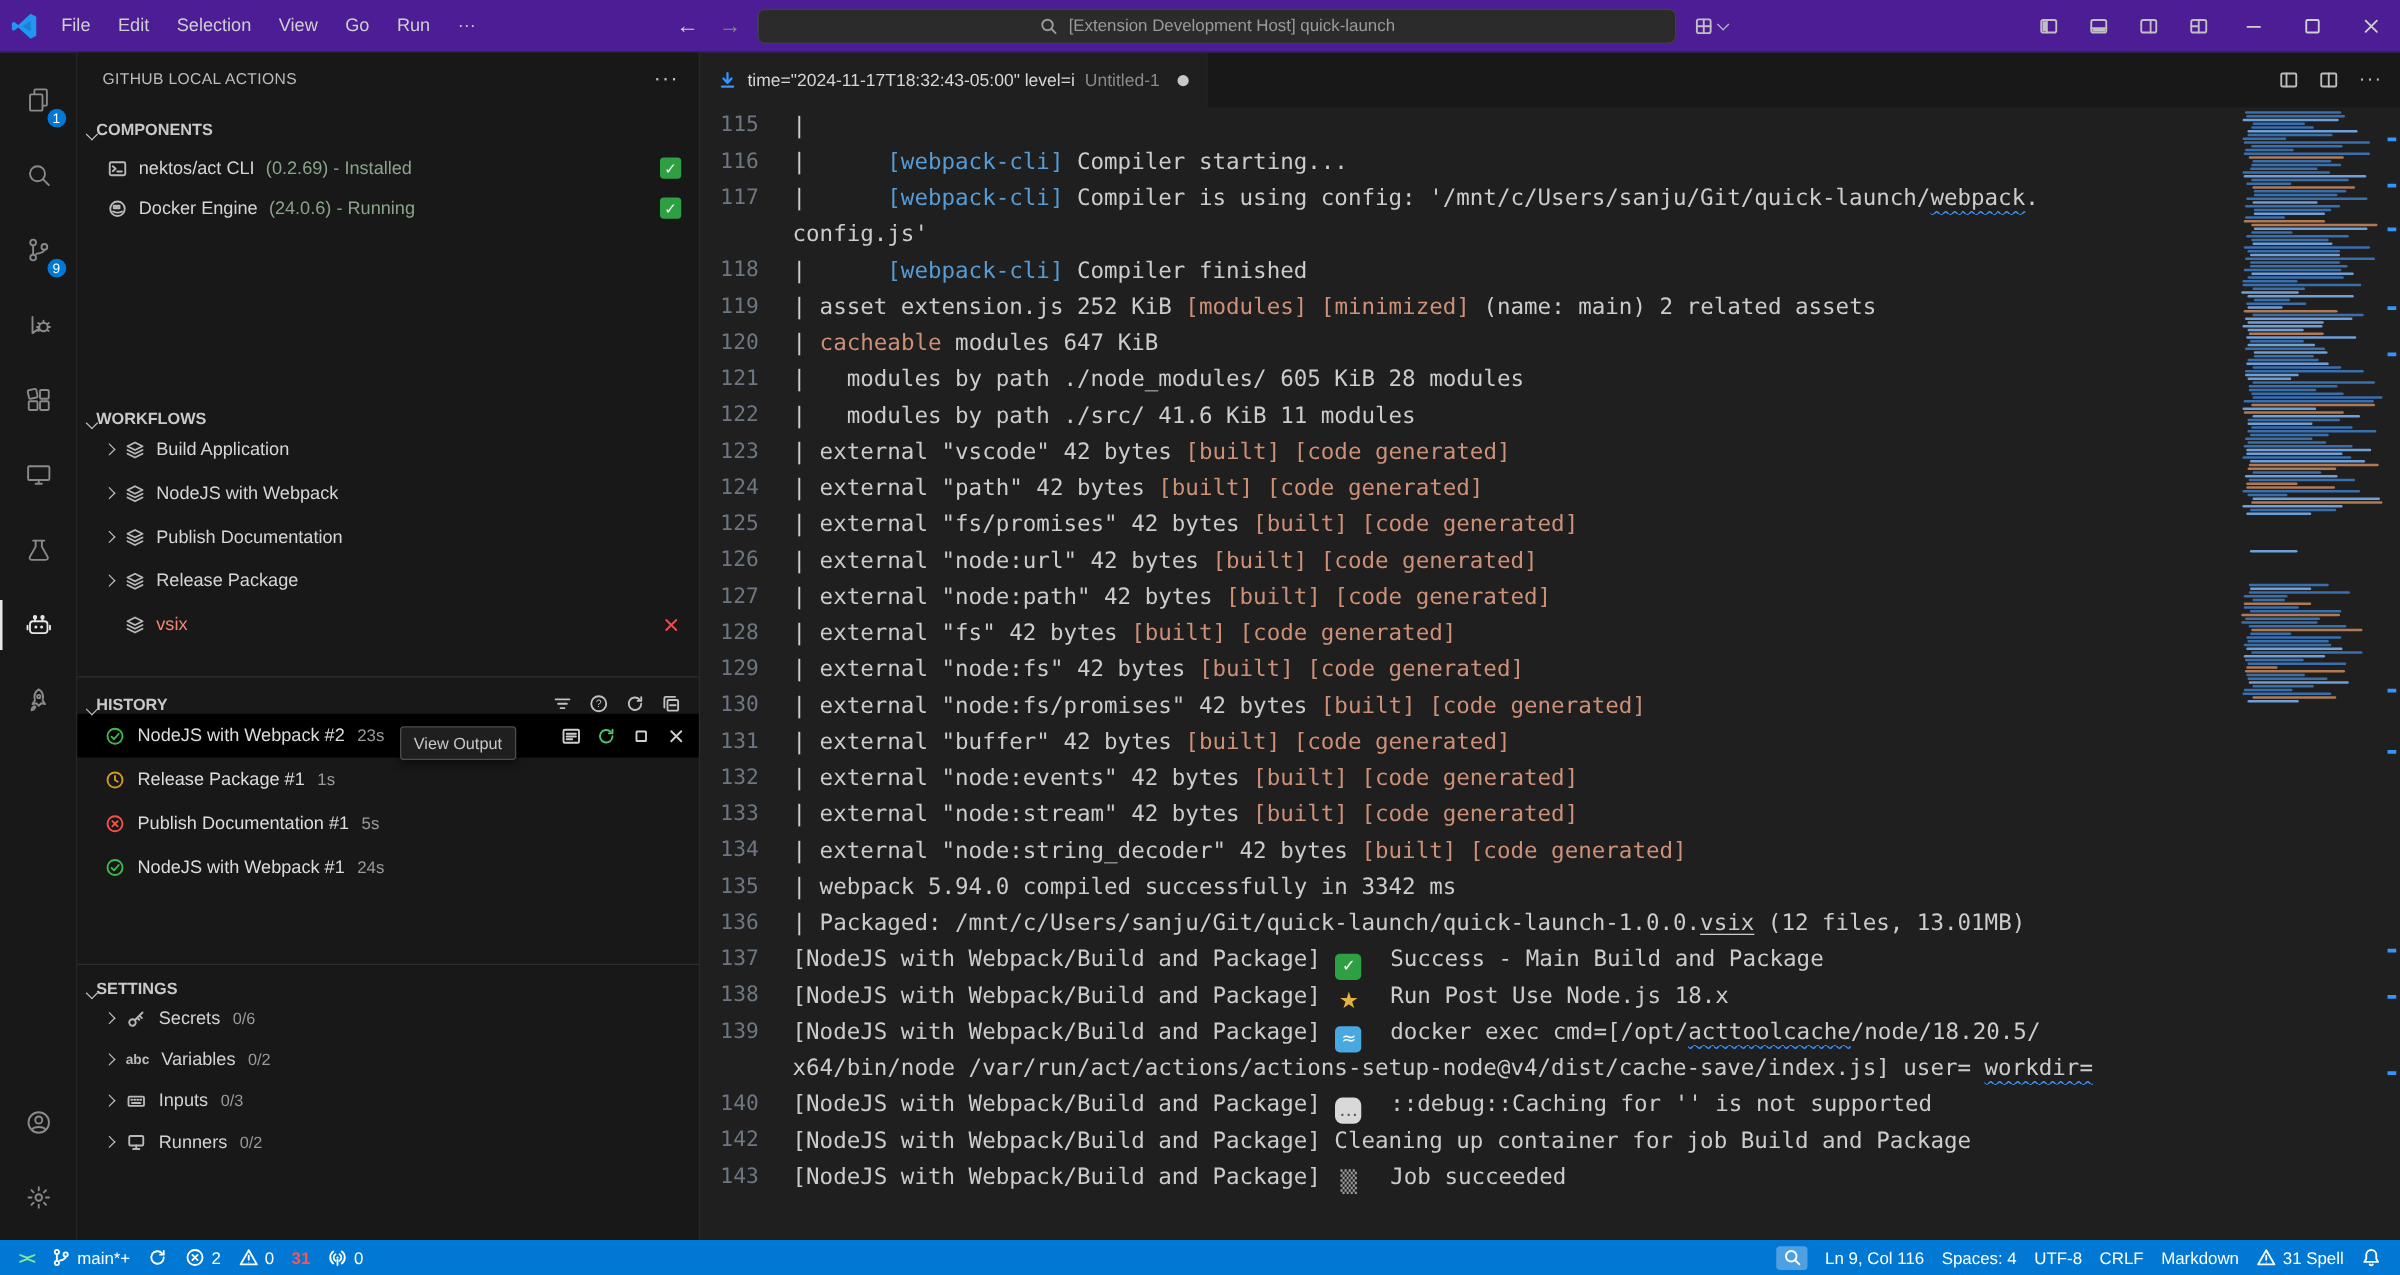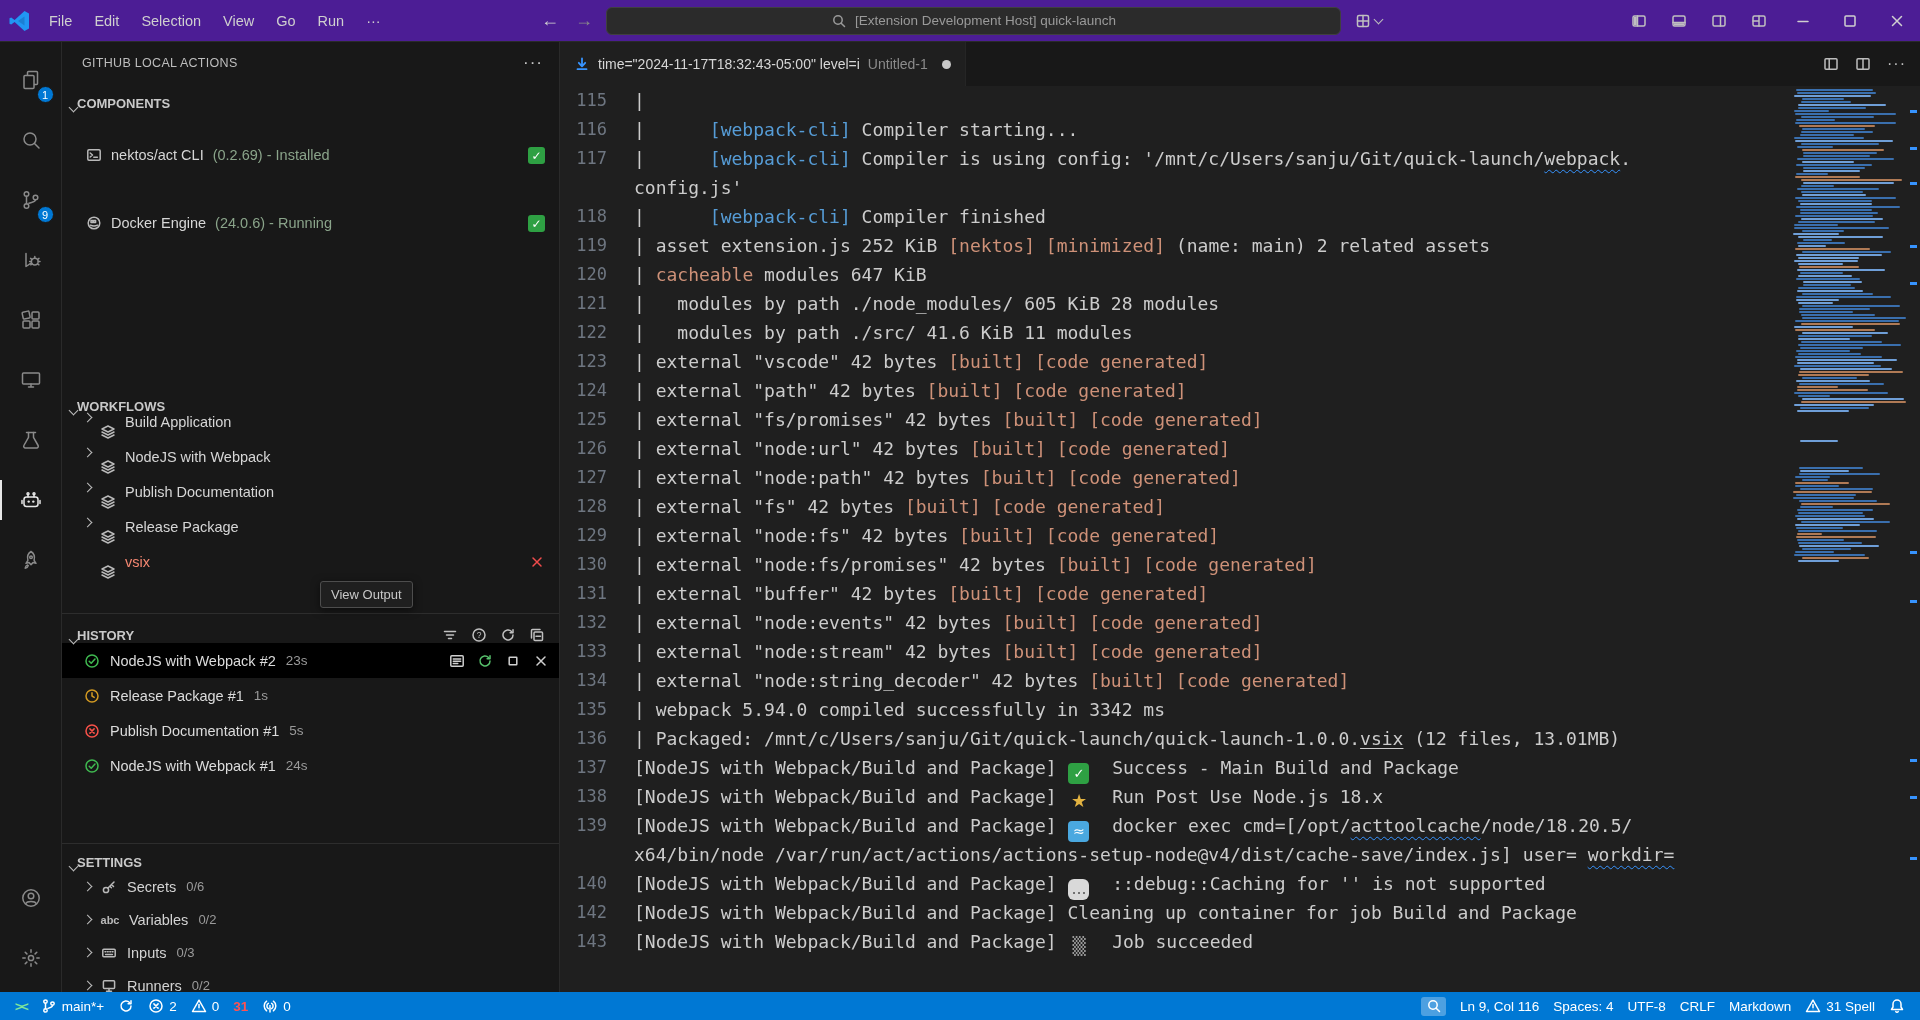--- a/index.html
+++ b/index.html
@@ -37,27 +37,27 @@
   
   #sidebar{width:498px;background:#181818;border-right:1px solid #2a2a2a;display:flex;flex-direction:column;font-size:14.5px;position:relative;}
   .sb-header{height:42px;flex:none;display:flex;align-items:center;padding:0 16px 0 20px;color:#bdbdbd;font-size:12.5px;letter-spacing:.3px;}
   .sb-header .more{margin-left:auto;font-size:17px;color:#c8c8c8;letter-spacing:1px;}
   .section-header{height:27px;flex:none;display:flex;align-items:flex-end;gap:0;padding-left:8px;font-weight:700;font-size:13px;color:#c9c9c9;}
   .hdr-actions{margin-left:auto;display:flex;gap:13px;padding-right:14px;color:#c0c0c0;align-items:center;font-weight:400;}
   .chev{width:7px;height:7px;border-right:1.4px solid #bdbdbd;border-bottom:1.4px solid #bdbdbd;display:inline-block;flex:none;}
   .chev.down{transform:rotate(45deg);margin-top:-3px;}
   .chev.right{transform:rotate(-45deg);}
   .chev-ph{width:7px;flex:none;display:inline-block;}
-  .comp-row{height:32px;flex:none;display:flex;align-items:flex-start;gap:9px;padding:0 14px 0 24px;margin-top:36px;}
+  .comp-row{height:32px;flex:none;display:flex;align-items:flex-end;gap:9px;padding:0 14px 0 24px;}
   .comp-name{color:#d6d6d6;}
   .comp-detail{color:#8aa48a;}
   .comp-check{margin-left:auto;}
   .check-badge{width:17px;height:17px;background:#2ea043;border-radius:3px;display:flex;align-items:center;justify-content:center;color:#fff;font-size:12px;}
   .row-icon{color:#b9b9b9;display:flex;flex:none;}
-  .wf-row{height:35px;flex:none;display:flex;gap:9px;padding:0 14px 0 22px;color:#d6d6d6;}
+  .wf-row{height:35px;flex:none;display:flex;align-items:center;gap:9px;padding:0 14px 0 22px;color:#d6d6d6;}
   .wf-row.error-row .wf-label{color:#f48771;}
   .err-x{margin-left:auto;color:#f14c4c;display:flex;}
   .spacer-components{height:140px;flex:none;}
   .sect-divide{border-top:1px solid #2d2d2d;}
   .gap-hist{height:24px;flex:none;}
   .gap-set{height:60px;flex:none;}
   .hist-row{height:35px;flex:none;display:flex;align-items:center;gap:10px;padding:0 10px 0 22px;color:#dcdcdc;}
   .hist-row.active{background:#000000;}
   .hist-time{color:#9a9a9a;font-size:13.5px;}
   .hist-actions{margin-left:auto;display:flex;gap:12px;color:#d0d0d0;align-items:center;}
@@ -624,21 +624,21 @@
             <div class="line">
               <div class="gutter"></div>
               <div class="code"><span>config.js'</span></div>
             </div>
             <div class="line">
               <div class="gutter">118</div>
               <div class="code"><span>|      </span><span class="tk-b">[webpack-cli]</span><span> Compiler finished</span></div>
             </div>
             <div class="line">
               <div class="gutter">119</div>
-              <div class="code"><span>| asset extension.js 252 KiB </span><span class="tk-o">[nektos]</span><span> </span><span class="tk-o">[minimized]</span><span> (name: main) 2 related assets</span></div>
+              <div class="code"><span>| asset extension.js 252 KiB </span><span class="tk-o">[modules]</span><span> </span><span class="tk-o">[minimized]</span><span> (name: main) 2 related assets</span></div>
             </div>
             <div class="line">
               <div class="gutter">120</div>
               <div class="code"><span>| </span><span class="tk-o">cacheable</span><span> modules 647 KiB</span></div>
             </div>
             <div class="line">
               <div class="gutter">121</div>
               <div class="code"><span>|   modules by path ./node_modules/ 605 KiB 28 modules</span></div>
             </div>
             <div class="line">

